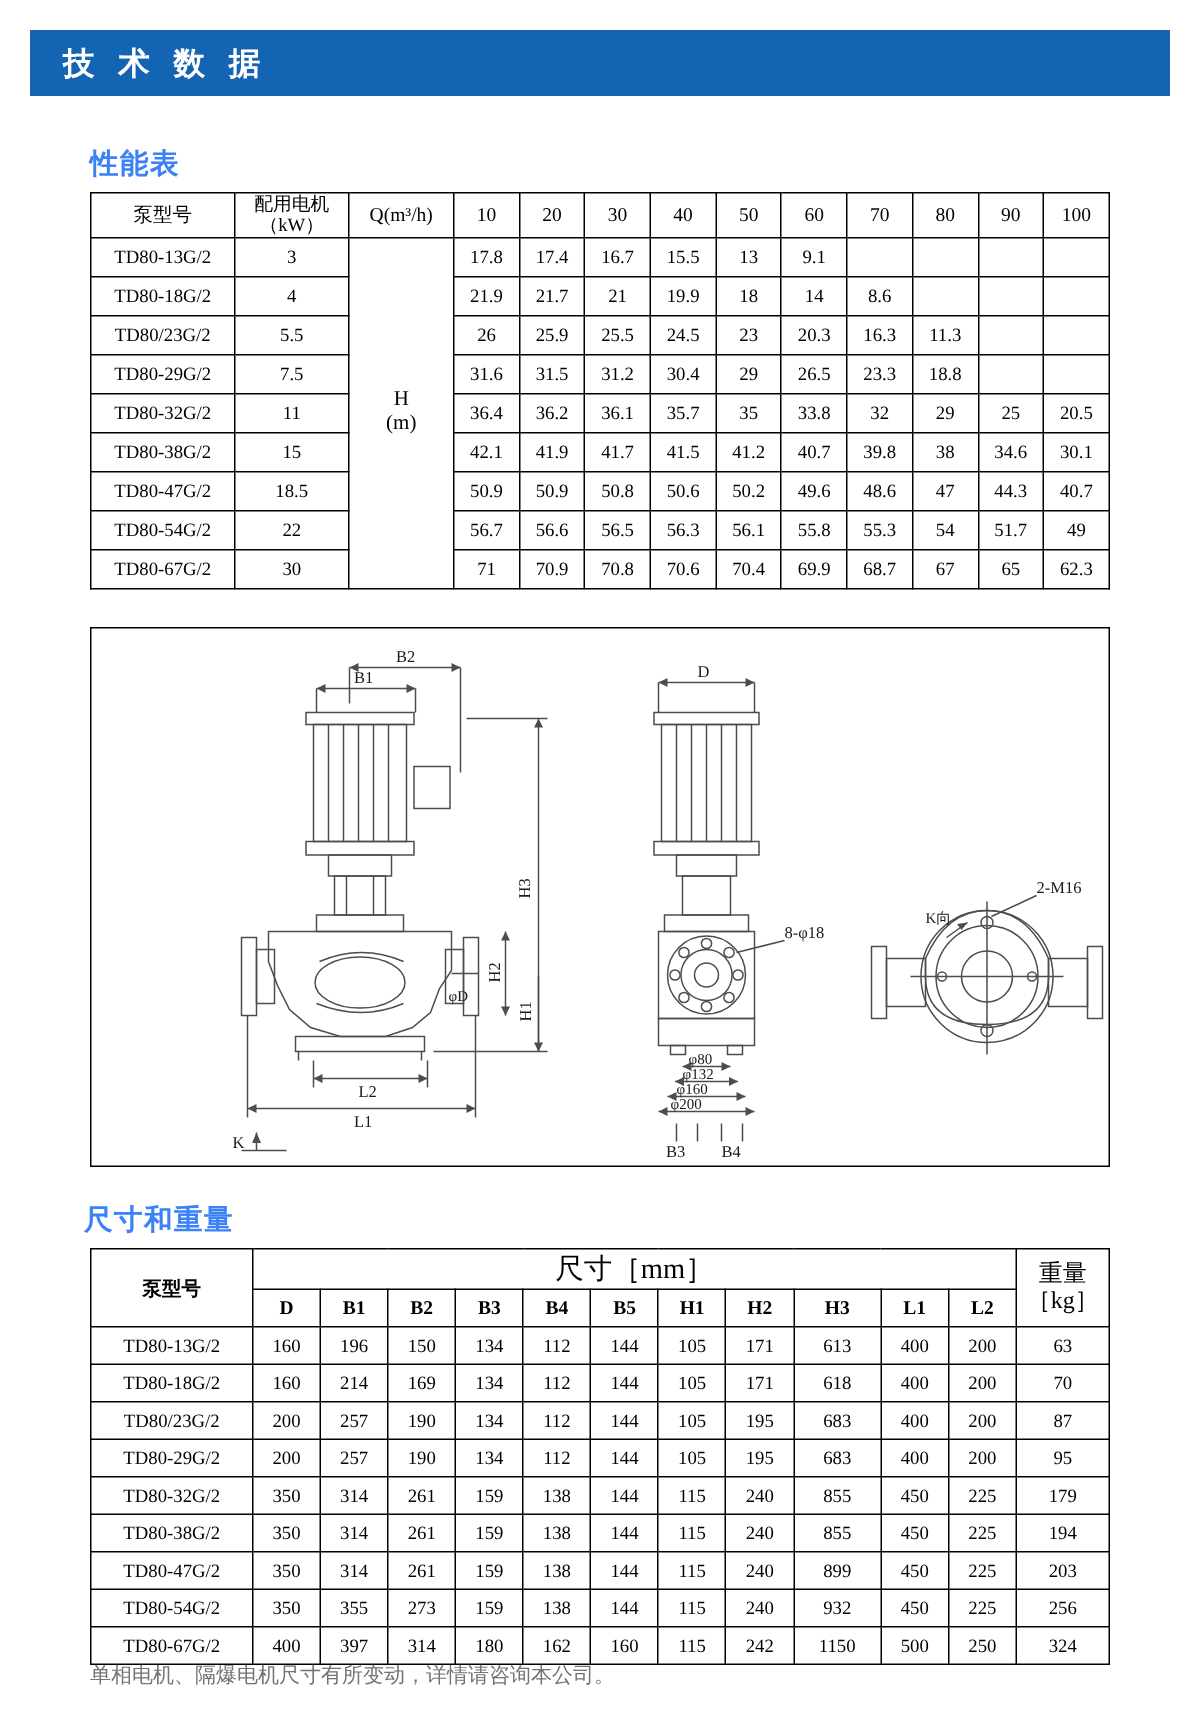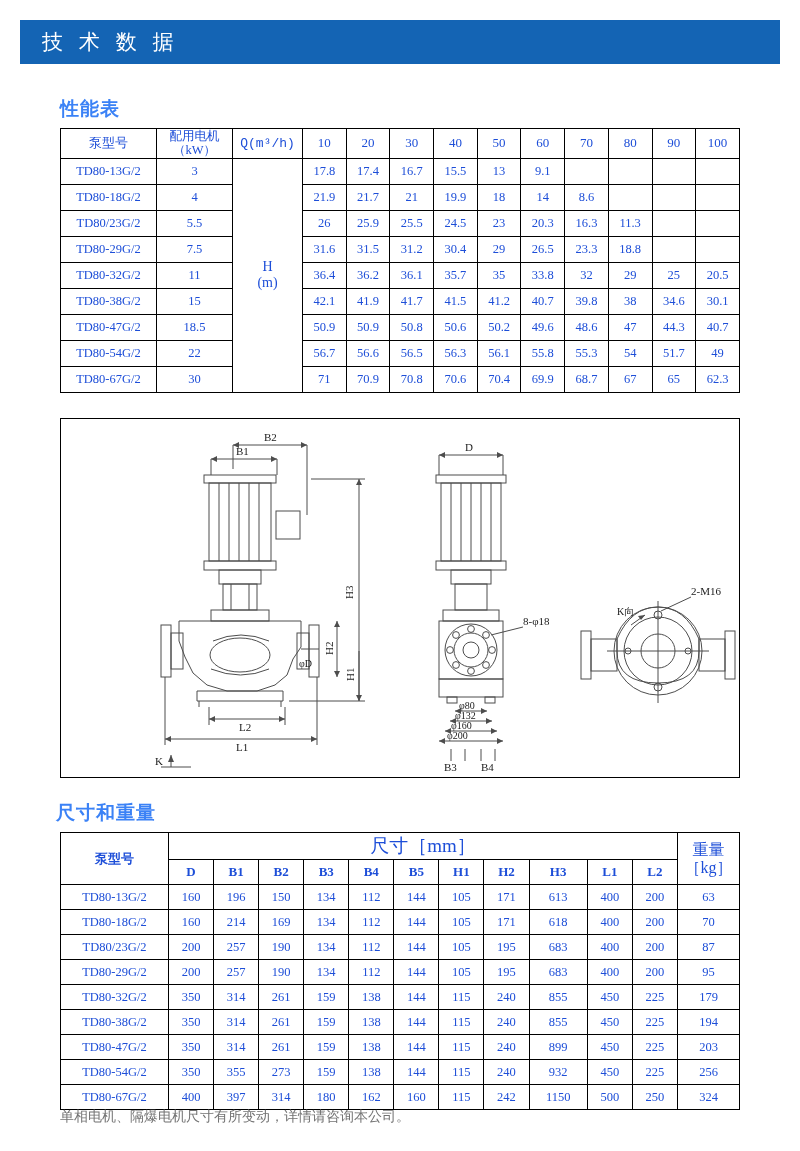--- a/index.html
+++ b/index.html
@@ -19,21 +19,21 @@
     position: absolute;
     left: 20px; top: 20px;
     width: 760px; height: 44px;
     background: #1464b4;
     display: flex;
     align-items: center;
   }
   .banner-title {
     color: #ffffff;
     font-family: "Liberation Sans", sans-serif;
-    font-weight: normal;
+    font-weight: bold;
     font-size: 21px;
     letter-spacing: 5px;
     margin-left: 22px;
   }
 
   
   .section-heading {
     font-family: "Liberation Sans", sans-serif;
     font-weight: bold;
     font-size: 19px;
@@ -41,21 +41,21 @@
     color: #3b82f6;
   }
   #perf-heading { position: absolute; left: 60px; top: 96px; }
   #dim-heading  { position: absolute; left: 56px; top: 800px; }
 
   
   table {
     border-collapse: collapse;
     font-family: "Liberation Serif", serif;
     font-size: 12.5px;
-    color: #1d4ed8;
+    color: #000000;
   }
   table td, table th {
     border: 1px solid #000;
     text-align: center;
     vertical-align: middle;
     font-weight: normal;
     padding: 0;
   }
 
   
@@ -66,21 +66,21 @@
   }
   #perf-table td, #perf-table th { height: 26px; }
   #perf-table .hdr { font-size: 13px; }
   #perf-table .model { font-size: 12.5px; white-space: nowrap; }
   #perf-table .qcell { font-size: 13px; }
   #perf-table .hcell {
     font-size: 14px;
     line-height: 1.15;
   }
   #perf-table .kwhdr { font-size: 12.5px; line-height: 1.15; margin-left: 32px; }
-  #perf-table .colq  { width: 70px; font-family: Liberation Mono, monospace; }
+  #perf-table .colq  { width: 70px; }
   #perf-table .colmodel { width: 96px; }
   #perf-table .colkw { width: 76px; }
 
   
   #figure-box {
     position: absolute;
     left: 60px; top: 418px;
     width: 680px; height: 360px;
     border: 1px solid #000;
     background: #ffffff;

